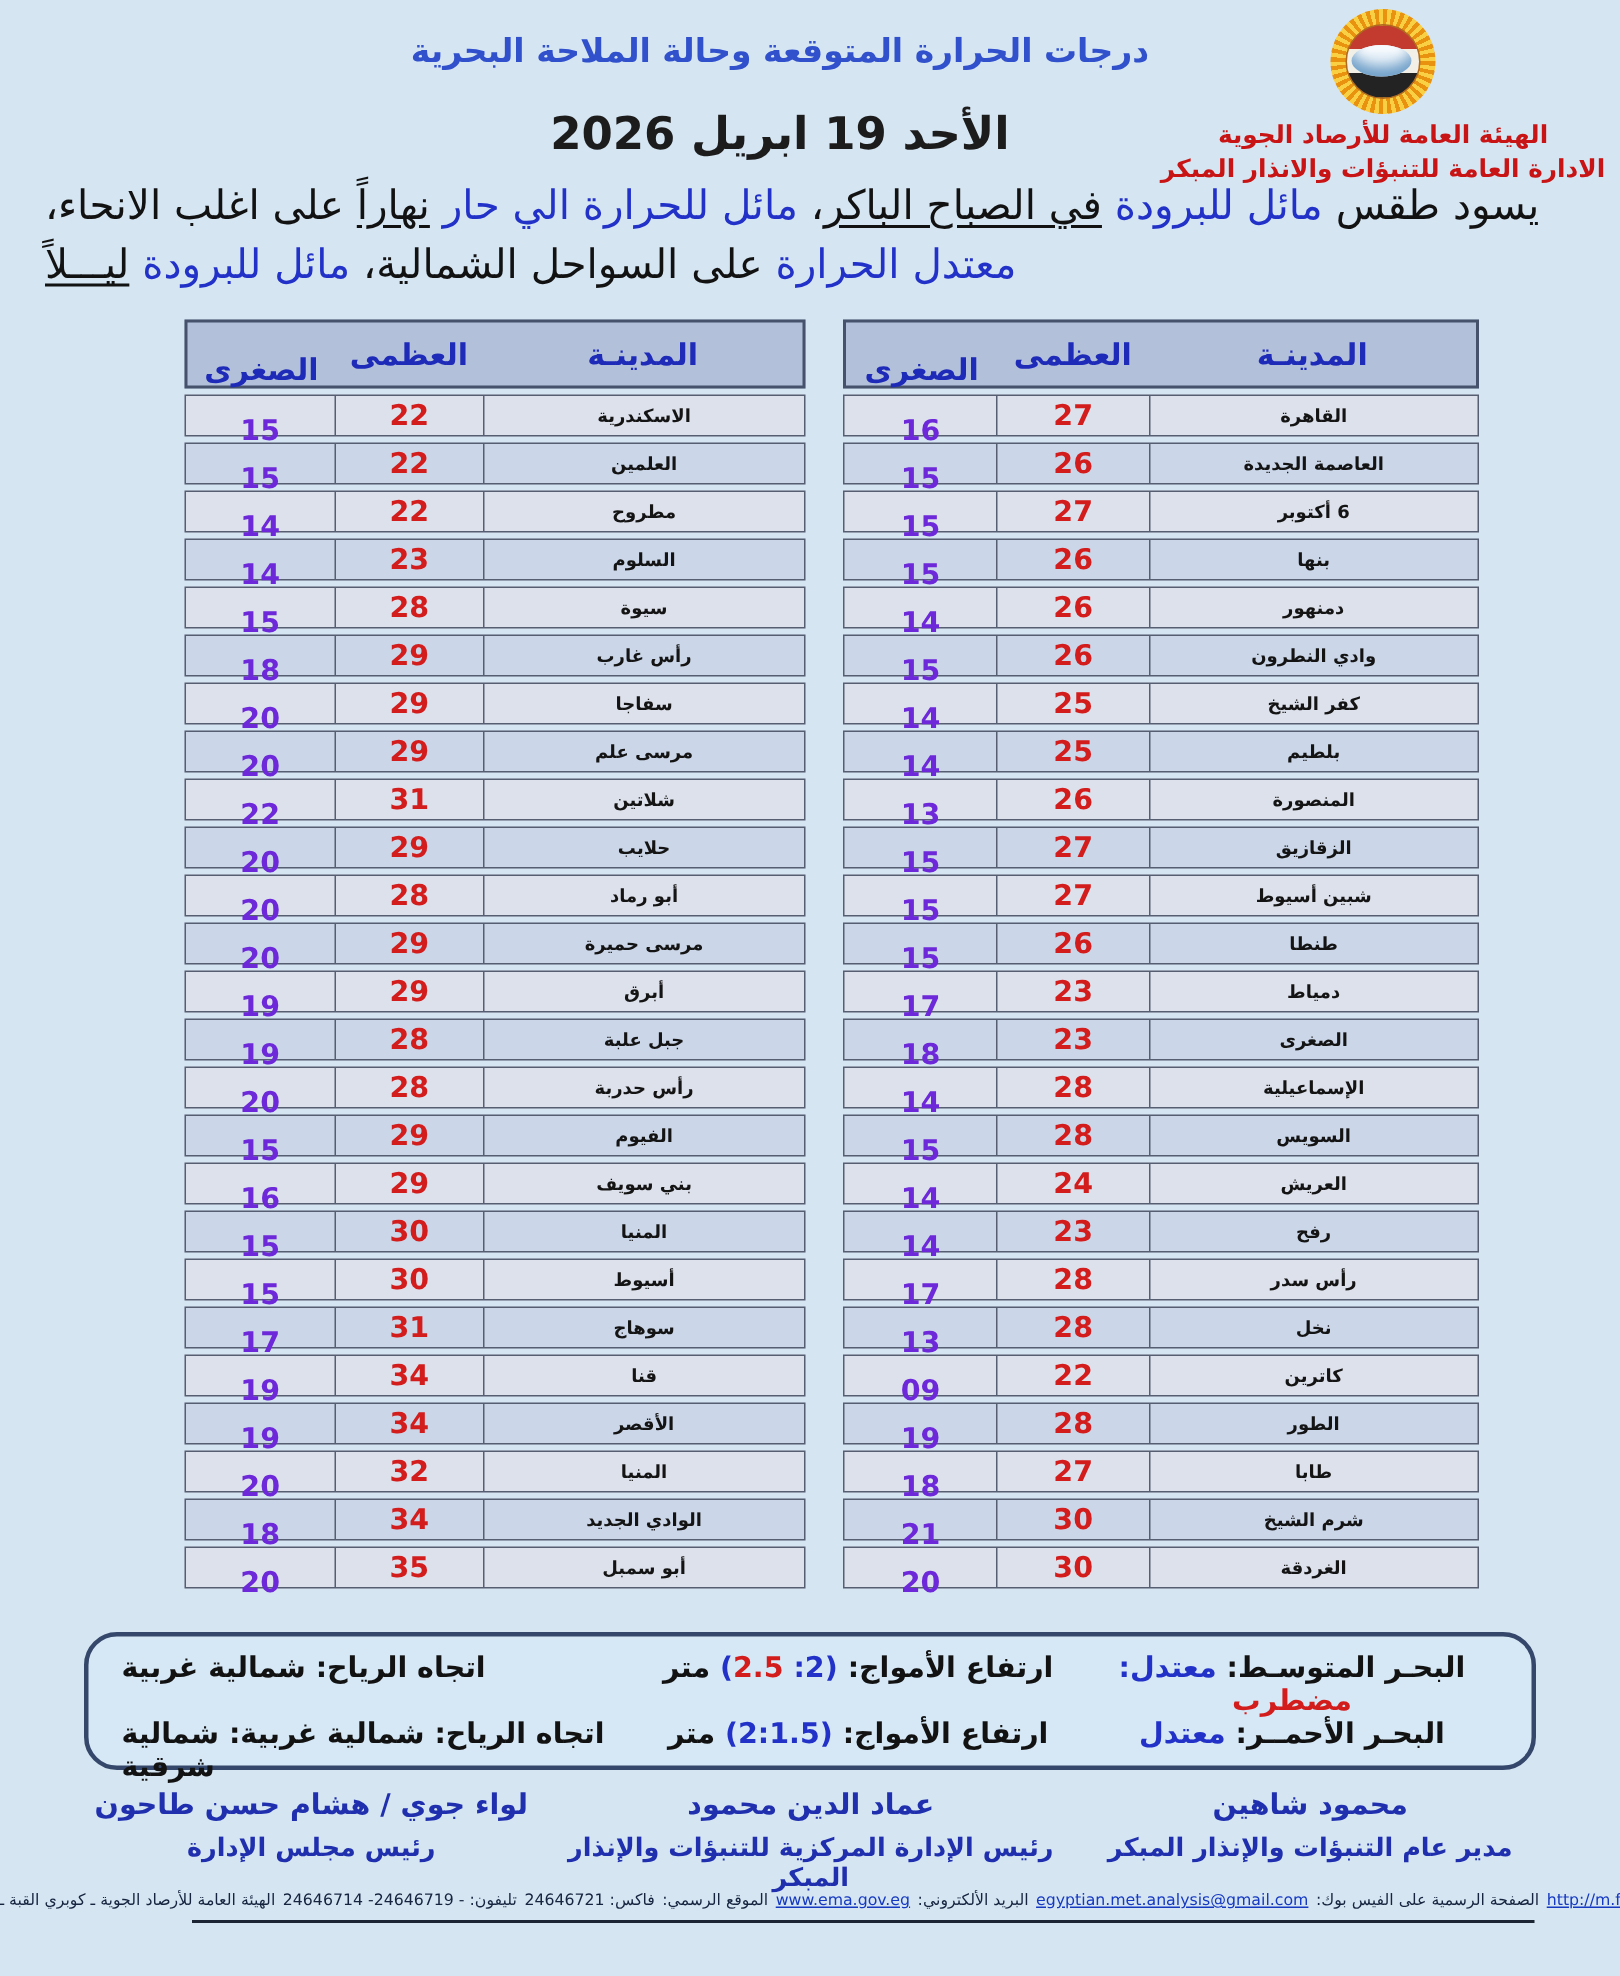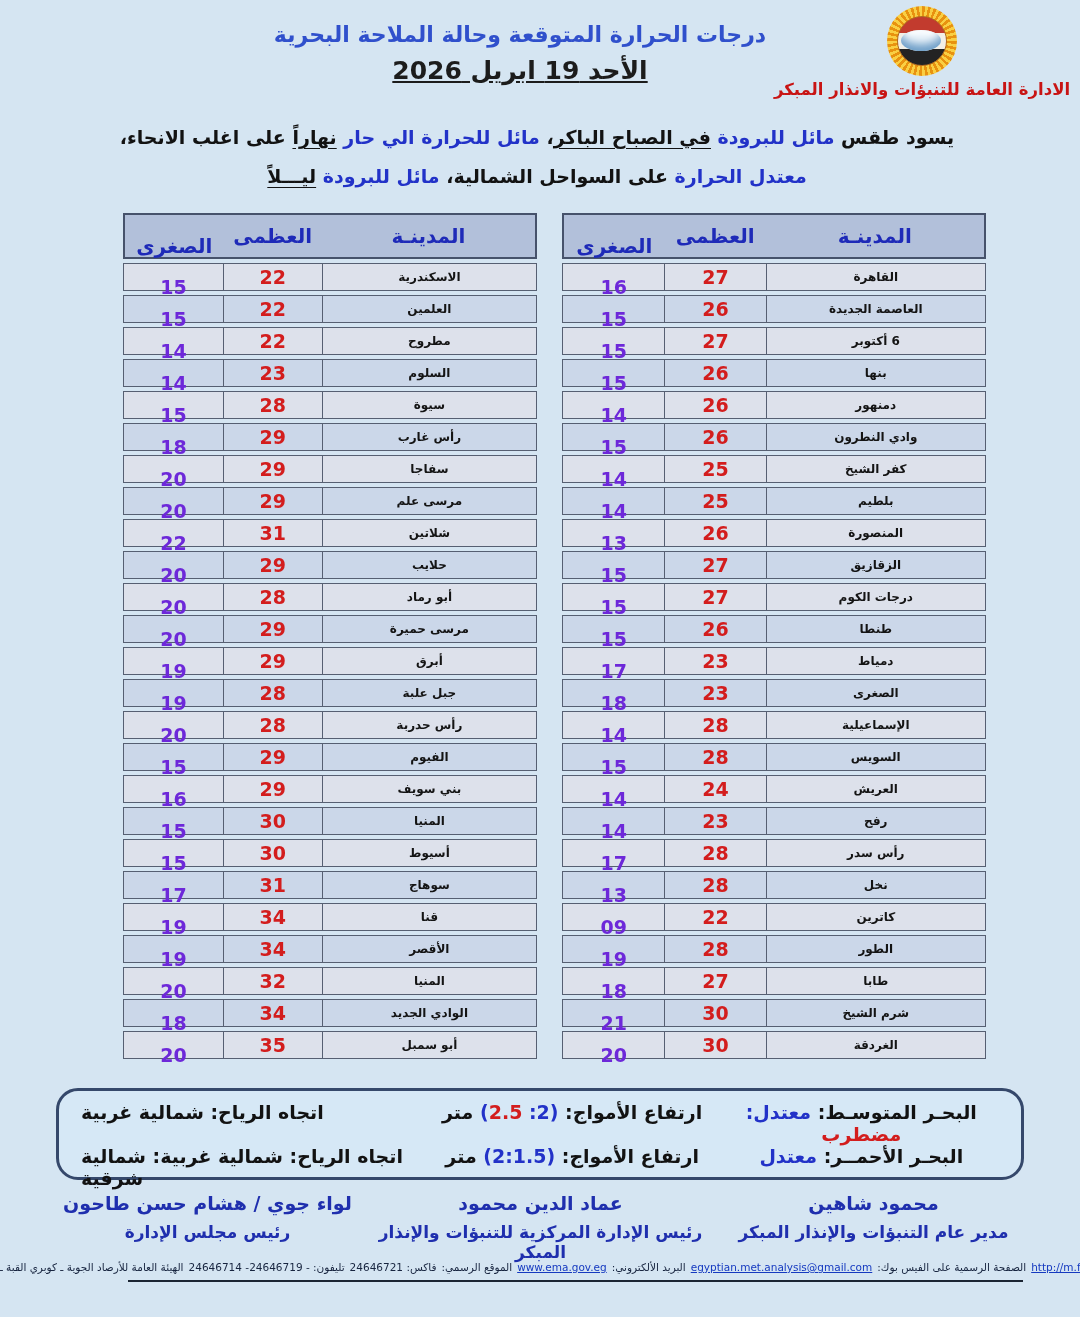--- a/index.html
+++ b/index.html
@@ -12,25 +12,25 @@
         background:repeating-conic-gradient(#e8920f 0deg 5deg,#f9cf43 5deg 10deg);
         display:flex;align-items:center;justify-content:center;}
   .logo-core{width:48px;height:48px;border-radius:50%;overflow:hidden;position:relative;border:1px solid #b06a20;
         background:linear-gradient(180deg,#c23b2e 0%,#c23b2e 33%,#f2efe6 33%,#f2efe6 66%,#232323 66%,#232323 100%);}
   .cloud{position:absolute;left:3px;top:13px;width:40px;height:21px;border-radius:50%;
         background:#eef5fb;box-shadow:inset 0 -7px 9px #6f9fc8, inset 0 3px 4px #ffffff;}
   .org-line{font-weight:700;color:#c81414;font-size:16.5px;line-height:23px;}
 
   .titles{position:absolute;top:22px;left:20px;width:1000px;text-align:center;}
   .title{color:#3050cc;font-weight:700;font-size:22px;}
-  .date{color:#1c1c1c;font-weight:700;font-size:25px;margin-top:9px;text-decoration:underline;}
-
-  
-  .forecast{position:absolute;top:118px;left:30px;width:1014px;text-align:center;
-            font-weight:700;font-size:19px;line-height:39px;}
+  .date{color:#1c1c1c;font-weight:700;font-size:30px;margin-top:25px;}
+
+  
+  .forecast{position:absolute;top:118px;left:30px;width:1014px;text-align:left;
+            font-weight:400;font-size:27px;line-height:39px;}
   .c-k{color:#121212;} .c-b{color:#2232c8;} .c-r{color:#d31d1d;}
   .u{text-decoration:underline;text-underline-offset:4px;}
 
   
   .temp-table{position:absolute;top:213px;}
   .t-right{left:562px;width:424px;}
   .t-left{left:123px;width:414px;}
   .t-head{height:46px;background:#b2c0da;border:2px solid #46526b;box-sizing:border-box;
           display:flex;align-items:center;margin-bottom:4px;
           font-weight:700;font-size:20px;color:#1e2ab8;}
@@ -70,20 +70,21 @@
 <body>
 
 <div class="page">
 
   <div class="org">
     <div class="logo">
       <div class="logo-core">
         <div class="cloud"></div>
       </div>
     </div>
+    <div class="org-line">الهيئة العامة للأرصاد الجوية</div>
     <div class="org-line">الادارة العامة للتنبؤات والانذار المبكر</div>
   </div>
 
   <div class="titles">
     <div class="title">درجات الحرارة المتوقعة وحالة الملاحة البحرية</div>
     <div class="date">الأحد 19 ابريل 2026</div>
   </div>
 
   <div class="forecast">
     <div class="f-line"><span class="c-k">يسود طقس </span><span class="c-b">مائل للبرودة </span><span class="c-k u">في الصباح الباكر</span><span class="c-k">، </span><span class="c-b">مائل للحرارة الي حار </span><span class="c-k u">نهاراً</span><span class="c-k"> على اغلب الانحاء،</span></div>
@@ -141,21 +142,21 @@
           <span class="col-city">المنصورة</span>
           <span class="col-max">26</span>
           <span class="col-min">13</span>
         </div>
         <div class="t-row even">
           <span class="col-city">الزقازيق</span>
           <span class="col-max">27</span>
           <span class="col-min">15</span>
         </div>
         <div class="t-row odd">
-          <span class="col-city">درجات الكوم</span>
+          <span class="col-city">شبين أسيوط</span>
           <span class="col-max">27</span>
           <span class="col-min">15</span>
         </div>
         <div class="t-row even">
           <span class="col-city">طنطا</span>
           <span class="col-max">26</span>
           <span class="col-min">15</span>
         </div>
         <div class="t-row odd">
           <span class="col-city">دمياط</span>

